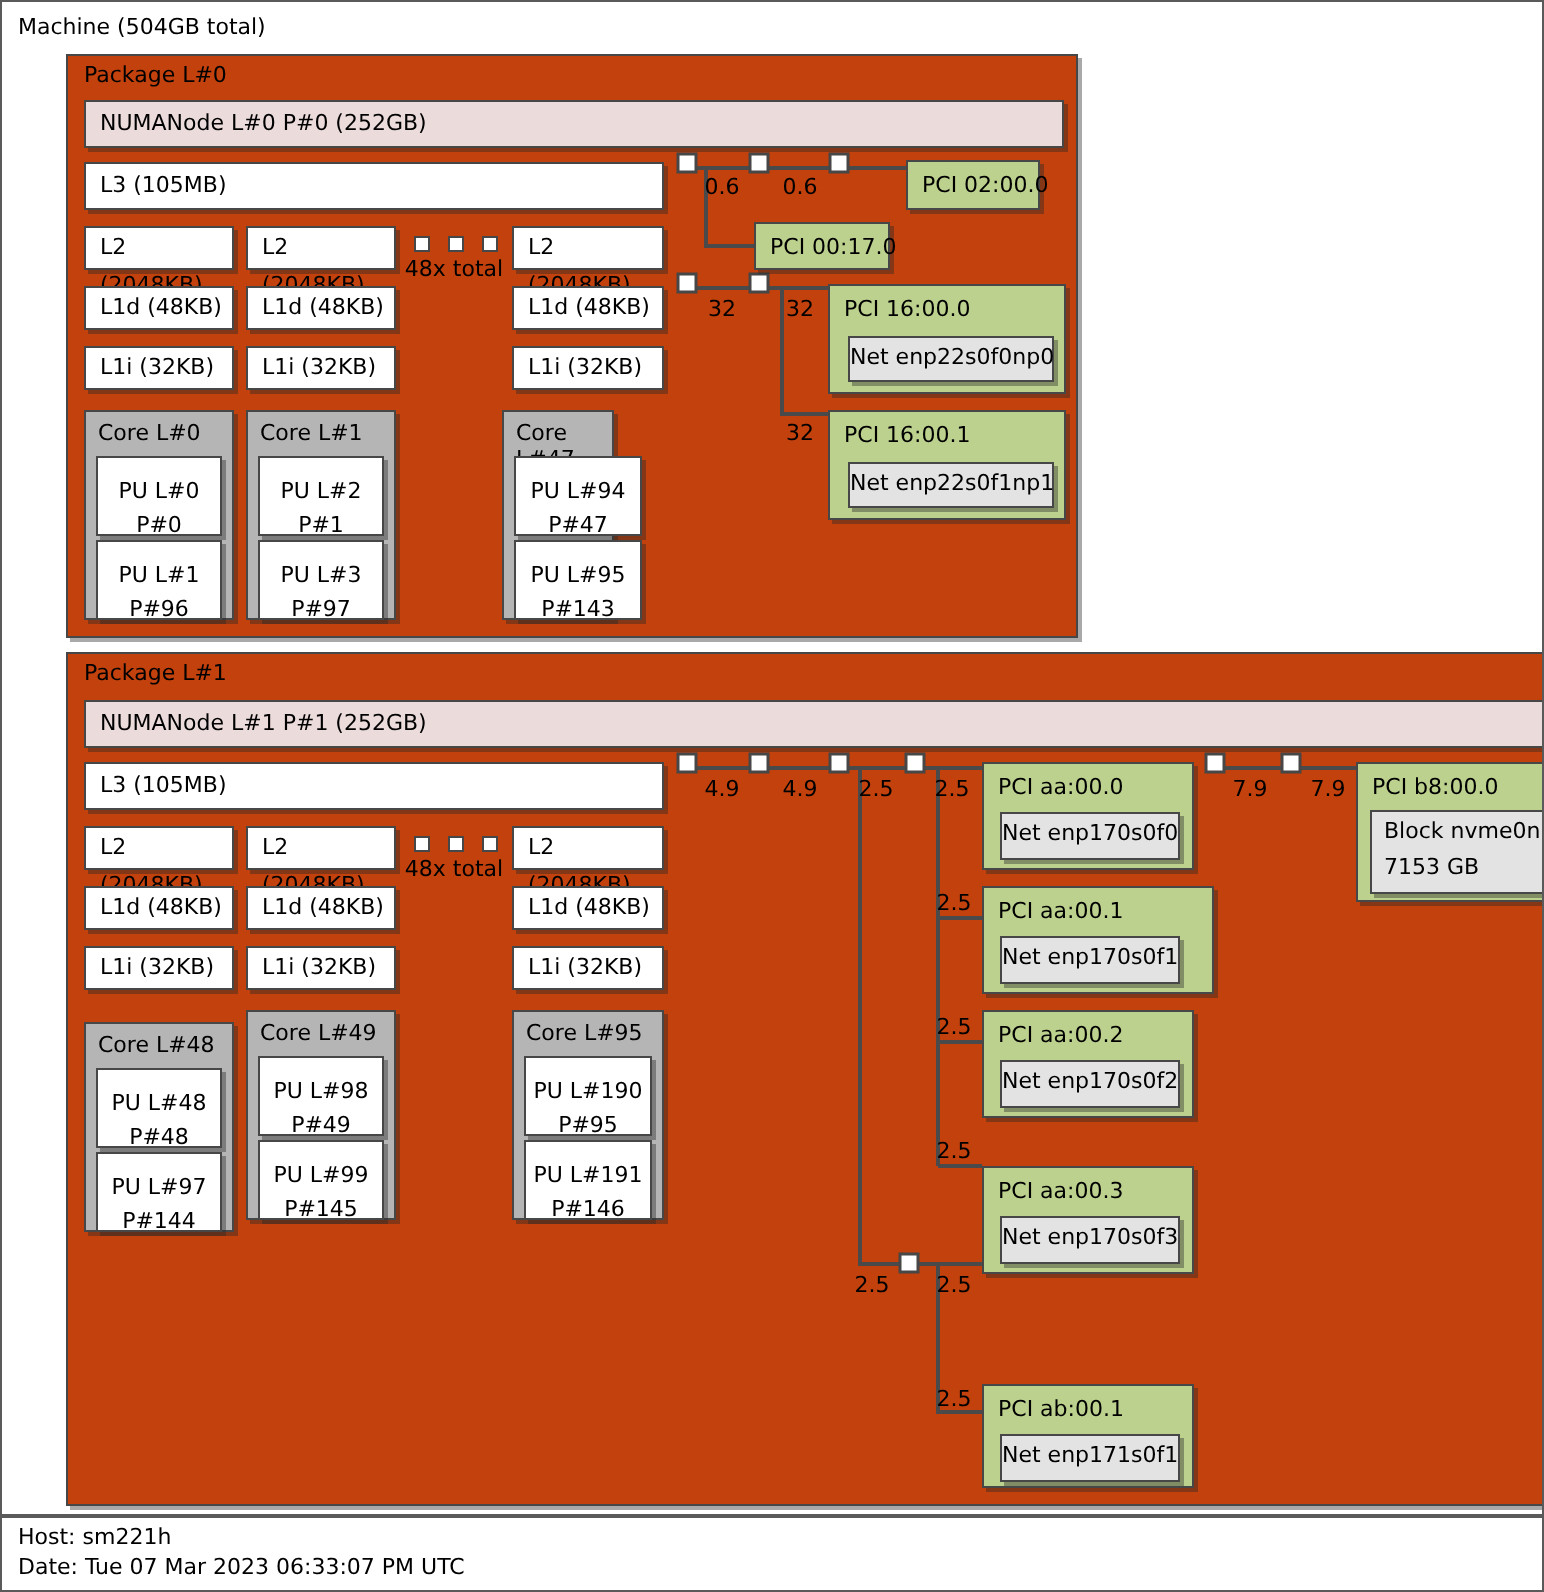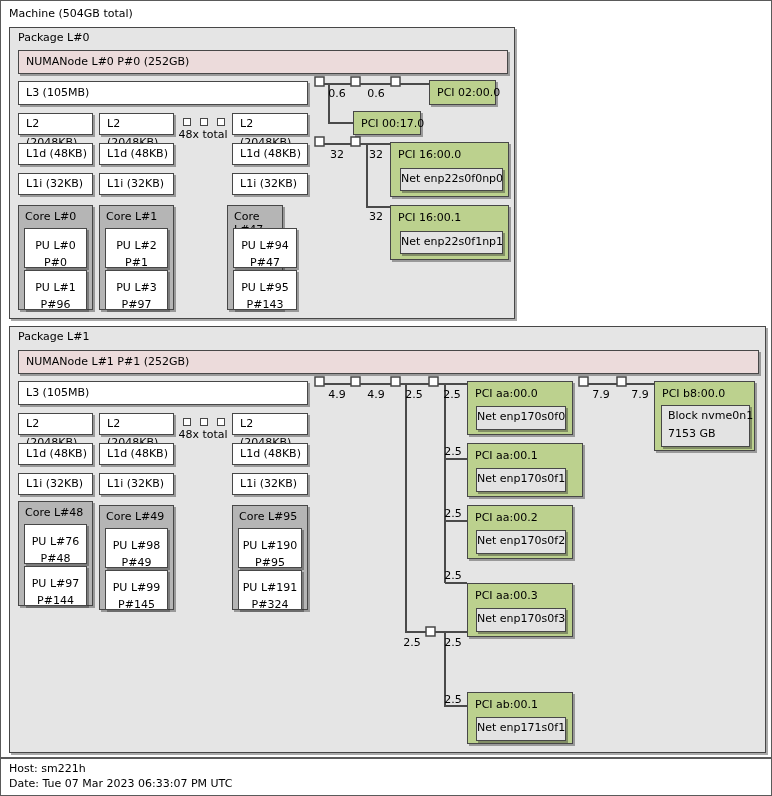--- a/index.html
+++ b/index.html
@@ -7,21 +7,21 @@
     position:relative;width:772px;height:796px;box-sizing:border-box;
     border:1px solid #5a5a5a;background:#fff;
     font-family:"DejaVu Sans","Liberation Sans",sans-serif;
     font-size:11px;color:#000;overflow:hidden;
   }
   .box{
     position:absolute;box-sizing:border-box;
     border:1.5px solid #474747;
     box-shadow:2px 2px 0 rgba(40,40,40,0.4);
   }
-  .pkg{background:#e5e5e5;}
+  .pkg{background:#c2410c;margin-left:24px;}
   .numa{background:#ecdbdb;height:24px;line-height:21px;padding-left:7px;}
   .wcache{background:#ffffff;height:22px;line-height:19px;padding-left:7px;}
   .l3{background:#ffffff;height:24px;line-height:21px;padding-left:7px;}
   .core{background:#b5b5b5;}
   .corelbl{position:absolute;left:6px;top:4px;}
   .pu{background:#ffffff;text-align:center;padding-top:8px;line-height:17px;}
   .pci{background:#bcd18e;}
   .pcilbl{position:absolute;left:7px;top:5px;white-space:nowrap;}
   .net{background:#e3e3e3;text-align:center;line-height:20px;white-space:nowrap;}
   .blk{background:#e3e3e3;}
@@ -163,24 +163,24 @@
     <div class="dotlbl" style="left:165px;top:101px;width:56px">48x total</div>
 
     <div class="box wcache" style="left:8px;top:116px;width:75px">L1d (48KB)</div>
     <div class="box wcache" style="left:89px;top:116px;width:75px">L1d (48KB)</div>
     <div class="box wcache" style="left:222px;top:116px;width:76px">L1d (48KB)</div>
 
     <div class="box wcache" style="left:8px;top:146px;width:75px">L1i (32KB)</div>
     <div class="box wcache" style="left:89px;top:146px;width:75px">L1i (32KB)</div>
     <div class="box wcache" style="left:222px;top:146px;width:76px">L1i (32KB)</div>
 
-    <div class="box core" style="left:8px;top:174px;width:75px;height:105px">
+    <div class="box core" style="left:8px;top:184px;width:75px;height:105px">
       <div class="corelbl">Core L#48</div>
       <div class="box pu" style="left:5px;top:22px;width:63px;height:40px">
-        <div>PU L#76</div>
+        <div>PU L#48</div>
         <div>P#48</div>
       </div>
       <div class="box pu" style="left:5px;top:64px;width:63px;height:40px">
         <div>PU L#97</div>
         <div>P#144</div>
       </div>
     </div>
     <div class="box core" style="left:89px;top:178px;width:75px;height:105px">
       <div class="corelbl">Core L#49</div>
       <div class="box pu" style="left:5px;top:22px;width:63px;height:40px">
@@ -193,21 +193,21 @@
       </div>
     </div>
     <div class="box core" style="left:222px;top:178px;width:76px;height:105px">
       <div class="corelbl">Core L#95</div>
       <div class="box pu" style="left:5px;top:22px;width:64px;height:40px">
         <div>PU L#190</div>
         <div>P#95</div>
       </div>
       <div class="box pu" style="left:5px;top:64px;width:64px;height:40px">
         <div>PU L#191</div>
-        <div>P#324</div>
+        <div>P#146</div>
       </div>
     </div>
 
     <div class="llab" style="left:315px;top:61px;width:24px">4.9</div>
     <div class="llab" style="left:354px;top:61px;width:24px">4.9</div>
     <div class="llab" style="left:393px;top:61px;width:22px">2.5</div>
     <div class="llab" style="left:431px;top:61px;width:22px">2.5</div>
     <div class="llab" style="left:432px;top:118px;width:22px">2.5</div>
     <div class="llab" style="left:432px;top:180px;width:22px">2.5</div>
     <div class="llab" style="left:432px;top:242px;width:22px">2.5</div>

